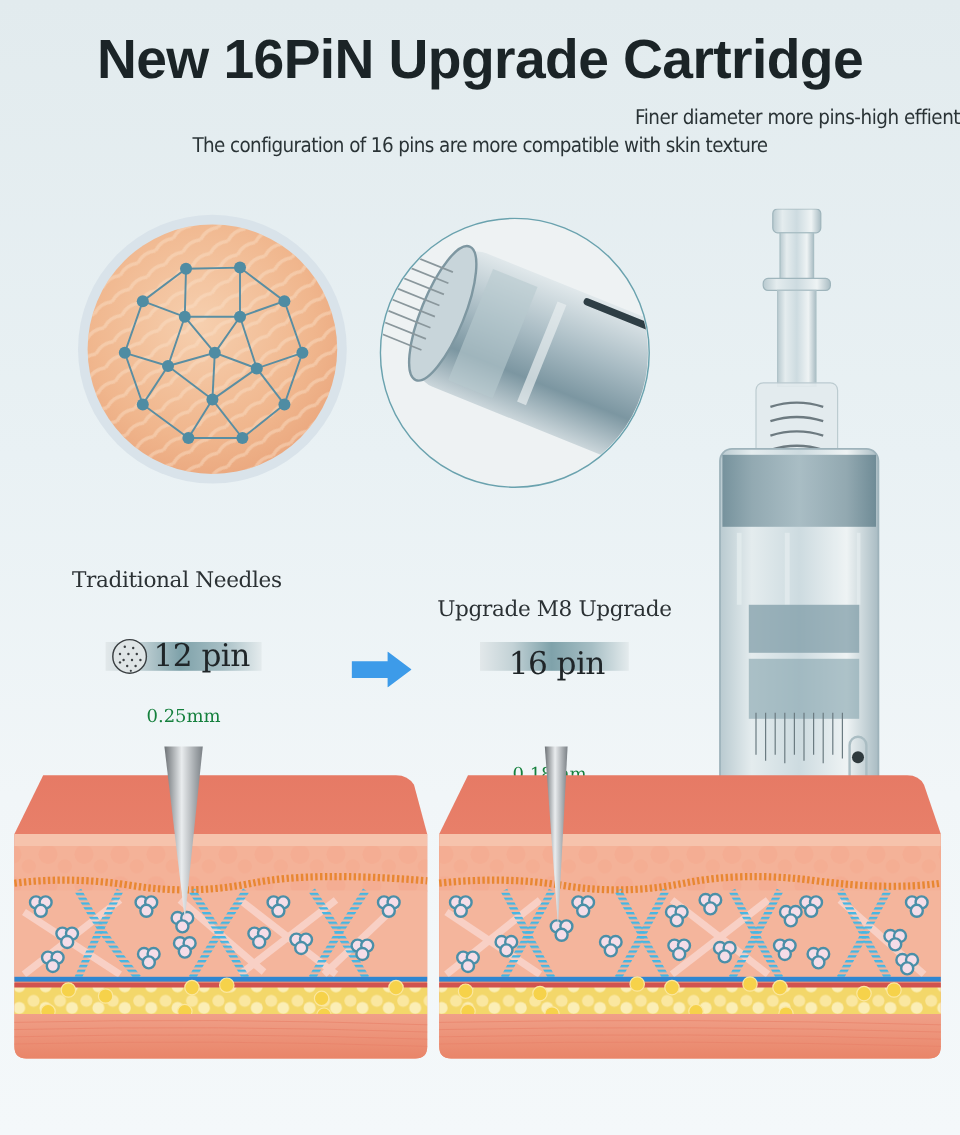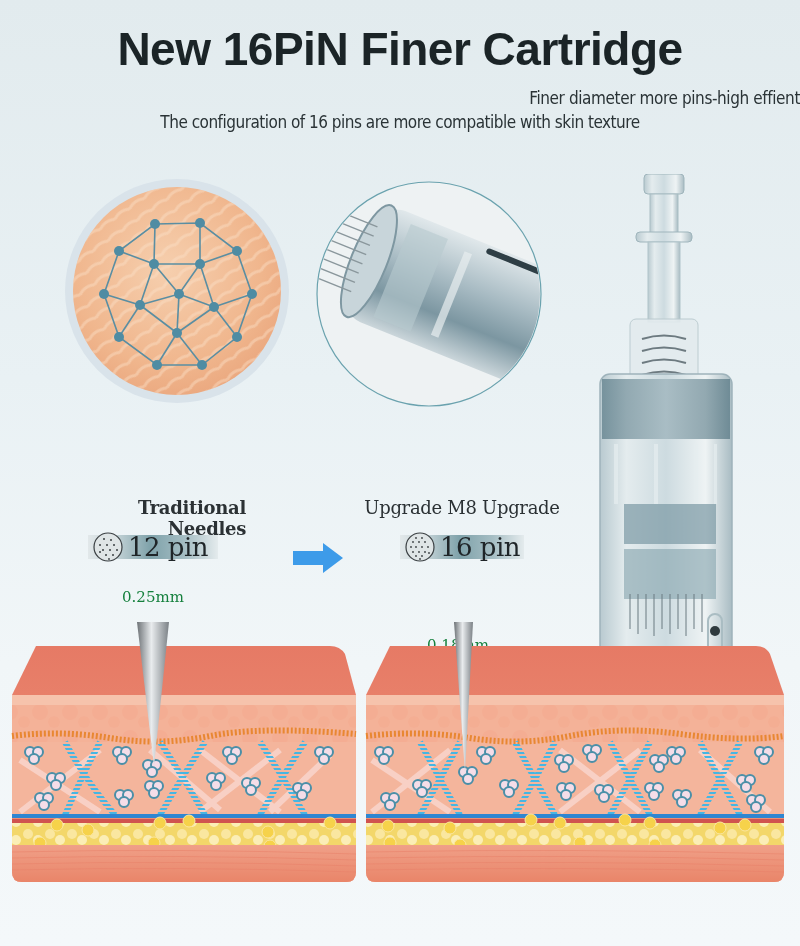--- a/index.html
+++ b/index.html
@@ -15,21 +15,21 @@
   .sub2{top:112px;letter-spacing:-0.5px;}
   .label{font-family:"DejaVu Serif","Liberation Serif",serif;font-size:18px;color:#2b3134;letter-spacing:-0.3px;}
   .mm{font-family:"DejaVu Serif","Liberation Serif",serif;font-size:15px;color:#15803d;}
   .badge{height:24px;display:flex;align-items:center;gap:4px;padding-left:4px;
          background:linear-gradient(90deg,#e2e8ea 0%,#c3d2d6 22%,#7fa2aa 48%,#a6bec4 75%,#e4ebed 100%);}
   .badge .pin{font-family:"DejaVu Serif","Liberation Serif",serif;font-size:26px;color:#1f2528;letter-spacing:-0.5px;}
 </style>
 </head>
 <body>
 
-<div class="abs title">New 16PiN Finer Cartridge</div>
+<div class="abs title">New 16PiN Upgrade Cartridge</div>
 <div class="abs sub sub1">Finer diameter more pins-high effient</div>
 <div class="abs sub sub2">The configuration of 16 pins are more compatible with skin texture</div>
 
 <div class="abs" style="left:64px;top:178px;width:226px;height:226px;">
   <svg width="226" height="226" viewBox="0 0 226 226">
     <defs>
       <radialGradient id="skinG" cx="45%" cy="40%" r="65%">
         <stop offset="0" stop-color="#f6cfae"></stop>
         <stop offset="0.7" stop-color="#f0b68d"></stop>
         <stop offset="1" stop-color="#eaa67d"></stop>
@@ -167,21 +167,21 @@
         <line x1="92" y1="420" x2="92" y2="462"></line>
       <line x1="100" y1="420" x2="100" y2="455"></line>
         <line x1="108" y1="420" x2="108" y2="458"></line>
     </g>
     <rect x="114" y="440" width="14" height="44" rx="7" fill="none" stroke="#aabdc3" stroke-width="2"></rect>
     <circle cx="121" cy="457" r="5" fill="#2f3a3e"></circle>
     <ellipse cx="72" cy="500" rx="66" ry="12" fill="#e9c4b4" stroke="#8fa6ae" stroke-width="2"></ellipse>
   </svg>
 </div>
 
-<div class="abs label" style="left:60px;top:497px;width:186px;text-align:right;font-weight:bold;">Traditional Needles</div>
+<div class="abs label" style="left:60px;top:473px;width:186px;text-align:left;">Traditional Needles</div>
 <div class="abs badge" style="left:88px;top:535px;width:126px;">
   <svg width="32" height="32" viewBox="0 0 32 32">
     <circle cx="16" cy="16" r="14" fill="#dfe5e6" stroke="#3a3f42" stroke-width="1.2"></circle>
     <g fill="#3a3f42">
       <circle cx="12" cy="8" r="1"></circle>
         <circle cx="19" cy="9" r="1"></circle>
         <circle cx="8" cy="14" r="1"></circle>
       <circle cx="15" cy="14" r="1"></circle>
         <circle cx="22" cy="14" r="1"></circle>
         <circle cx="11" cy="19" r="1"></circle>
@@ -197,21 +197,21 @@
 </div>
 <div class="abs mm" style="left:100px;top:588px;width:106px;text-align:center;">0.25mm</div>
 
 <div class="abs" style="left:293px;top:543px;width:50px;height:30px;">
   <svg width="50" height="30" viewBox="0 0 50 30">
       <path d="M0 8 H30 V0 L50 15 L30 30 V22 H0 Z" fill="#3d9be9"></path>
     </svg>
 </div>
 
 <div class="abs label" style="left:352px;top:497px;width:220px;text-align:center;">Upgrade M8 Upgrade</div>
-<div class="abs badge" style="left:400px;top:535px;width:120px;">
+<div class="abs badge" style="left:400px;top:535px;width:120px;flex-direction:column;">
   <svg width="32" height="32" viewBox="0 0 32 32">
     <circle cx="16" cy="16" r="14" fill="#dfe5e6" stroke="#3a3f42" stroke-width="1.2"></circle>
     <g fill="#3a3f42">
       <circle cx="12" cy="7" r="0.9"></circle>
         <circle cx="18" cy="7" r="0.9"></circle>
         <circle cx="9" cy="11" r="0.9"></circle>
       <circle cx="15" cy="11" r="0.9"></circle>
         <circle cx="21" cy="11" r="0.9"></circle>
         <circle cx="7" cy="16" r="0.9"></circle>
       <circle cx="12" cy="16" r="0.9"></circle>

